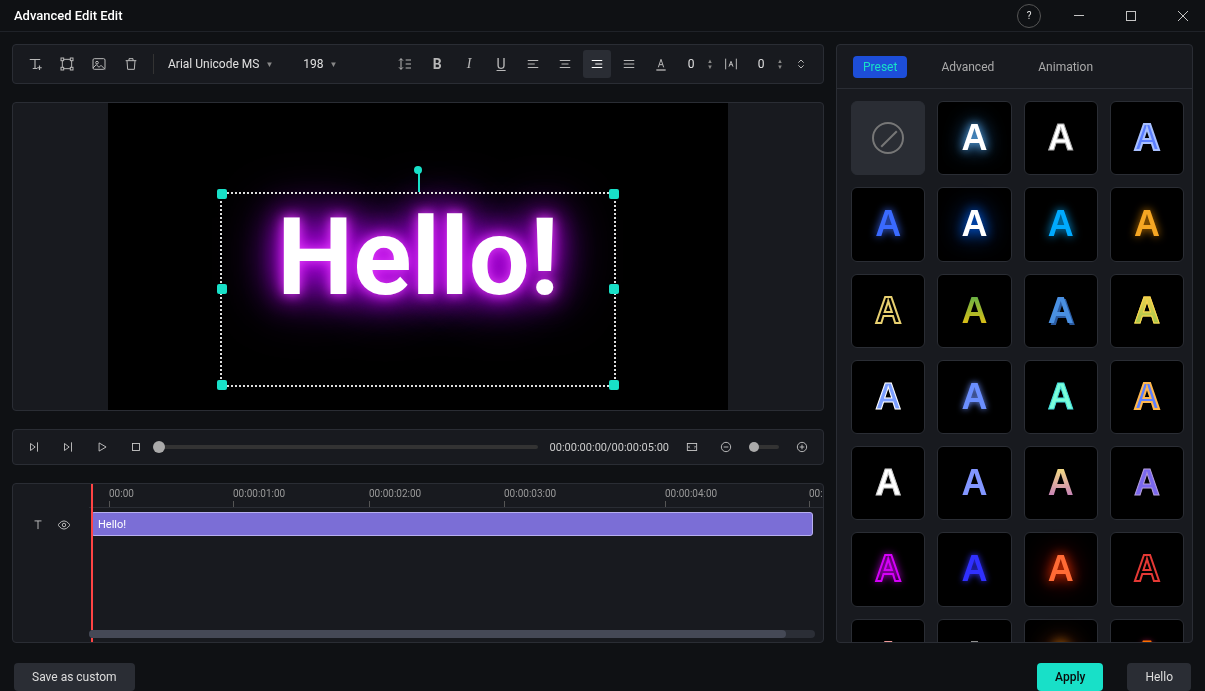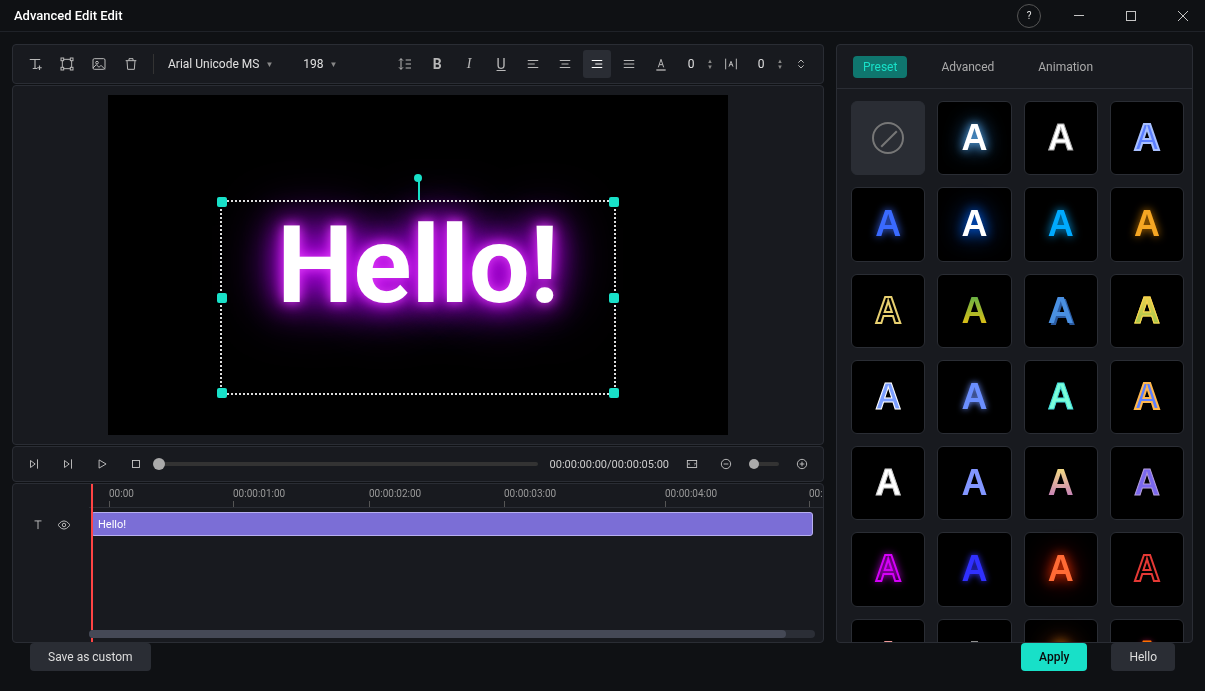--- a/index.html
+++ b/index.html
@@ -7,21 +7,21 @@
 
 
 .titlebar { height: 32px; display: flex; align-items: center; justify-content: space-between; padding: 0 0 0 14px; border-bottom: 1px solid #1f2228; }
 .titlebar-title { font-size: 13px; font-weight: 500; color: #fff; }
 .titlebar-right { display: flex; align-items: center; gap: 8px; }
 .titlebar-btn { width: 44px; height: 32px; display: flex; align-items: center; justify-content: center; color: #c4c4c4; cursor: pointer; }
 .help-btn { width: 24px; height: 24px; border: 1px solid #555; border-radius: 50%; display: flex; align-items: center; justify-content: center; font-size: 10px; cursor: pointer; margin-right: 8px; }
 
 
 .main { flex: 1; display: flex; gap: 12px; padding: 12px 12px 0 12px; overflow: hidden; }
-.left-col { width: 812px; display: flex; flex-direction: column; gap: 1px; }
+.left-col { width: 812px; display: flex; flex-direction: column; gap: 18px; }
 .right-col { flex: 1; display: flex; flex-direction: column; border: 1px solid #2a2d34; border-radius: 4px; background: #181a1f; overflow: hidden; }
 
 
 .toolbar { height: 40px; background: #181a1f; border: 1px solid #2a2d34; border-radius: 4px; display: flex; align-items: center; padding: 0 8px; gap: 4px; }
 .tb-btn { width: 28px; height: 28px; display: flex; align-items: center; justify-content: center; color: #b8b8b8; cursor: pointer; border-radius: 3px; }
 .tb-btn.active { background: #2a2d34; color: #fff; }
 .tb-sep { width: 1px; height: 20px; background: #333; margin: 0 4px; }
 .tb-select { background: transparent; color: #e0e0e0; border: none; font-size: 12px; padding: 4px 20px 4px 6px; cursor: pointer; position: relative; display: flex; align-items: center; gap: 6px; }
 .tb-select .chev { font-size: 8px; color: #888; }
 .tb-spin { display: flex; align-items: center; gap: 4px; }
@@ -61,32 +61,32 @@
 .tl-tick::before { content: ''; position: absolute; left: 0; bottom: -8px; width: 1px; height: 6px; background: #555; }
 .tl-track { height: 26px; margin-top: 4px; position: relative; }
 .tl-clip { position: absolute; left: 2px; right: 10px; top: 0; height: 24px; background: #7b6ed6; border: 1px solid #b8b0f0; border-radius: 3px; display: flex; align-items: center; padding: 0 6px; font-size: 11px; color: #fff; }
 .tl-playhead { position: absolute; left: 2px; top: 0; bottom: 0; width: 2px; background: #ff4444; }
 .tl-scrollbar { position: absolute; left: 76px; right: 8px; bottom: 4px; height: 8px; background: #2b2e36; border-radius: 4px; }
 .tl-scrollbar-thumb { position: absolute; left: 0; width: 96%; height: 100%; background: #454956; border-radius: 4px; }
 
 
 .right-tabs { height: 44px; display: flex; align-items: center; gap: 24px; padding: 0 16px; border-bottom: 1px solid #2a2d34; }
 .right-tab { font-size: 12px; color: #aaa; cursor: pointer; padding: 4px 10px; border-radius: 4px; }
-.right-tab.active { background: #0f766e; color: #18e0c8; }
+.right-tab.active { background: #1d4ed8; color: #18e0c8; }
 .preset-grid { flex: 1; overflow-y: auto; padding: 12px 8px 12px 14px; display: grid; grid-template-columns: repeat(4, 1fr); gap: 12px; align-content: start; }
 .preset-grid::-webkit-scrollbar { width: 8px; }
 .preset-grid::-webkit-scrollbar-thumb { background: #3a3d44; border-radius: 4px; }
 .preset-tile { aspect-ratio: 1; background: #000; border: 1px solid #2a2d34; border-radius: 6px; display: flex; align-items: center; justify-content: center; cursor: pointer; }
 .preset-tile.none { background: #2a2d34; }
 .preset-none-icon { width: 32px; height: 32px; border: 2px solid #777; border-radius: 50%; position: relative; }
 .preset-none-icon::after { content: ''; position: absolute; left: 4px; top: 14px; width: 22px; height: 2px; background: #777; transform: rotate(-45deg); transform-origin: center; }
 .preset-a { font-size: 36px; font-weight: 800; font-family: Arial, sans-serif; }
 
 
-.footer { height: 48px; display: flex; align-items: flex-start; justify-content: space-between; padding: 0 30px; }
+.footer { height: 48px; display: flex; align-items: flex-end; justify-content: space-between; padding: 0 14px; }
 .footer-left { }
 .footer-right { display: flex; gap: 24px; }
 .btn { height: 28px; padding: 0 18px; border: none; border-radius: 4px; font-size: 12px; cursor: pointer; display: flex; align-items: center; }
 .btn-ghost { background: #2a2d34; color: #ddd; }
 .btn-primary { background: #18e0c8; color: #0a0a0a; font-weight: 500; }
 
 svg { display: block; }
 </style>
 </head>
 <body>

